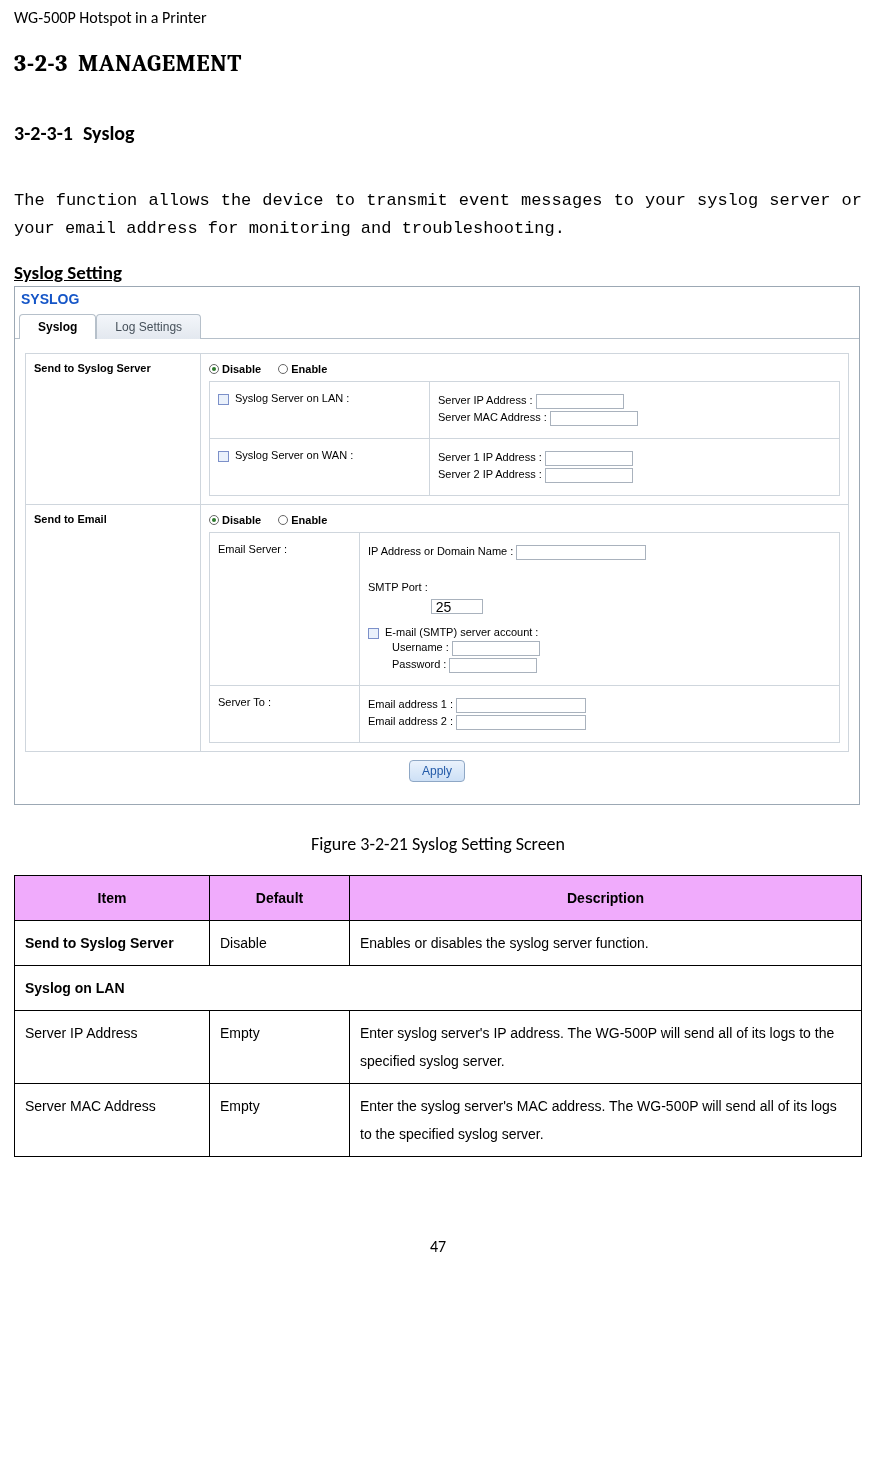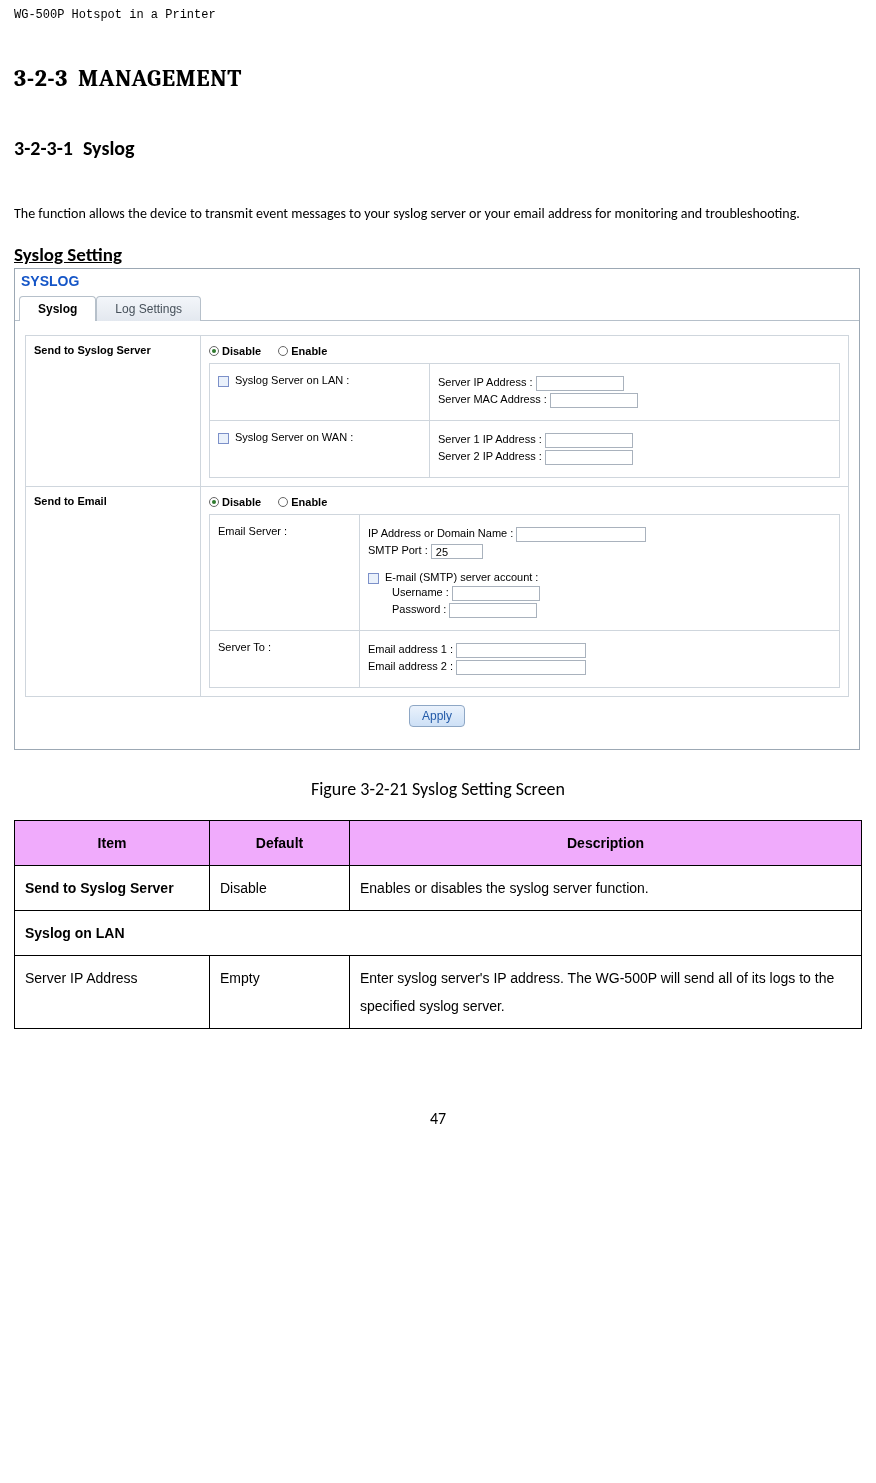--- a/index.html
+++ b/index.html
@@ -4,26 +4,26 @@
 <style>
   * { box-sizing: border-box; }
   html, body { margin: 0; padding: 0; }
   body {
     width: 876px;
     background: #fff;
     font-family: "Calibri", "Arial", sans-serif;
     color: #000;
     padding: 8px 14px 0 14px;
   }
-  .doc-header { font-size: 12px; margin-bottom: 42px; font-family: Liberation Mono, monospace; }
+  .doc-header { font-size: 16px; margin-bottom: 22px; }
   h2.section { font-family: "Cambria", "Georgia", serif; font-size: 24px; font-weight: bold; margin: 0 0 44px; letter-spacing: .5px; }
   h2.section .num { margin-right: 10px; }
   h3.subsection { font-size: 20px; font-weight: bold; margin: 0 0 42px; }
   h3.subsection .num { margin-right: 10px; }
-  p.body { font-size: 14px; line-height: 1.65; margin: 0 0 18px; text-align: justify; }
+  p.body { font-size: 17px; line-height: 1.65; margin: 0 0 18px; text-align: justify; font-family: Liberation Mono, monospace; }
   .underlined { font-size: 19px; font-weight: bold; text-decoration: underline; margin: 0 0 2px; }
 
   
   .shot { width: 846px; border: 1px solid #9ca8b4; background: #fff; margin-bottom: 28px; }
   .shot-title { color: #1455c7; font-weight: bold; font-family: Arial, sans-serif; font-size: 14px; padding: 4px 6px 6px; }
   .shot-tabs { display: flex; border-bottom: 1px solid #b6c0ca; font-family: Arial, sans-serif; font-size: 12px; padding-left: 4px; }
   .shot-tab { padding: 5px 18px 5px; border: 1px solid #b6c0ca; border-bottom: none; margin-right: 0; border-top-left-radius: 4px; border-top-right-radius: 4px; background: linear-gradient(#f3f6fa,#e3e8ef); color:#46505a; position: relative; top:1px; }
   .shot-tab.active { background: #fff; font-weight: bold; color:#000; }
   .shot-body { padding: 14px 10px 10px; font-family: Arial, sans-serif; font-size: 11px; }
   .form-tbl { width: 100%; border-collapse: collapse; border: 1px solid #cfd6dd; }
@@ -32,21 +32,21 @@
   .radio-line { margin-bottom: 6px; }
   .radio-dot { display:inline-block; width:10px; height:10px; border:1px solid #666; border-radius:50%; vertical-align:middle; margin-right:3px; position:relative; }
   .radio-dot.sel::after { content:""; position:absolute; inset:2px; border-radius:50%; background:#2d7a2d; }
   .radio-lbl { vertical-align:middle; margin-right:14px; font-weight:bold; }
   .sub-tbl { width:100%; border-collapse:collapse; }
   .sub-tbl td { border:1px solid #cfd6dd; padding:10px 8px; vertical-align:top; }
   .chk { display:inline-block; width:11px; height:11px; border:1px solid #7c90c9; background:#eaf1fb; vertical-align:middle; margin-right:6px; }
   .fld-line { margin:2px 0; white-space:nowrap; }
   .minifld { display:inline-block; border:1px solid #a9b2bd; height:15px; width:88px; vertical-align:middle; background:#fff; }
   .minifld.wide { width:130px; }
-  .minifld.short { width:52px; text-align:left; padding:0 4px; line-height:15px; font-size:11px; }
+  .minifld.short { width:52px; text-align:left; padding:0 4px; line-height:15px; font-size:14px;margin-top:37px; }
   .apply-row { text-align:center; padding:8px 8px 12px; }
   .apply-btn { display:inline-block; border:1px solid #8ea7c5; border-radius:4px; background:linear-gradient(#eaf2fc,#cde0f6); padding:3px 12px; color:#235aa8; font-family:Arial,sans-serif; font-size:12px; }
 
   .figcap { text-align:center; font-size:18px; margin-bottom:20px; }
 
   
   .desc-tbl { width:100%; border-collapse:collapse; font-family:Arial,sans-serif; font-size:14px; margin-bottom: 60px; }
   .desc-tbl th, .desc-tbl td { border:1px solid #000; padding:8px 10px; line-height:2.0; vertical-align:top; text-align:left; }
   .desc-tbl thead th { background:#f0abfc; font-weight:bold; text-align:center; }
   .desc-tbl thead th.item { width:195px; }
@@ -171,16 +171,21 @@
       <td>Enables or disables the syslog server function.</td>
     </tr>
     <tr class="sechead">
       <td colspan="3">Syslog on LAN</td>
     </tr>
     <tr>
       <td>Server IP Address</td>
       <td>Empty</td>
       <td>Enter syslog server's IP address. The WG-500P will send all of its logs to the specified syslog server.</td>
     </tr>
+    <tr>
+      <td>Server MAC Address</td>
+      <td>Empty</td>
+      <td>Enter the syslog server's MAC address. The WG-500P will send all of its logs to the specified syslog server.</td>
+    </tr>
   </tbody>
 </table>
 
 <div class="pagenum">47</div>
 
 </body></html>

